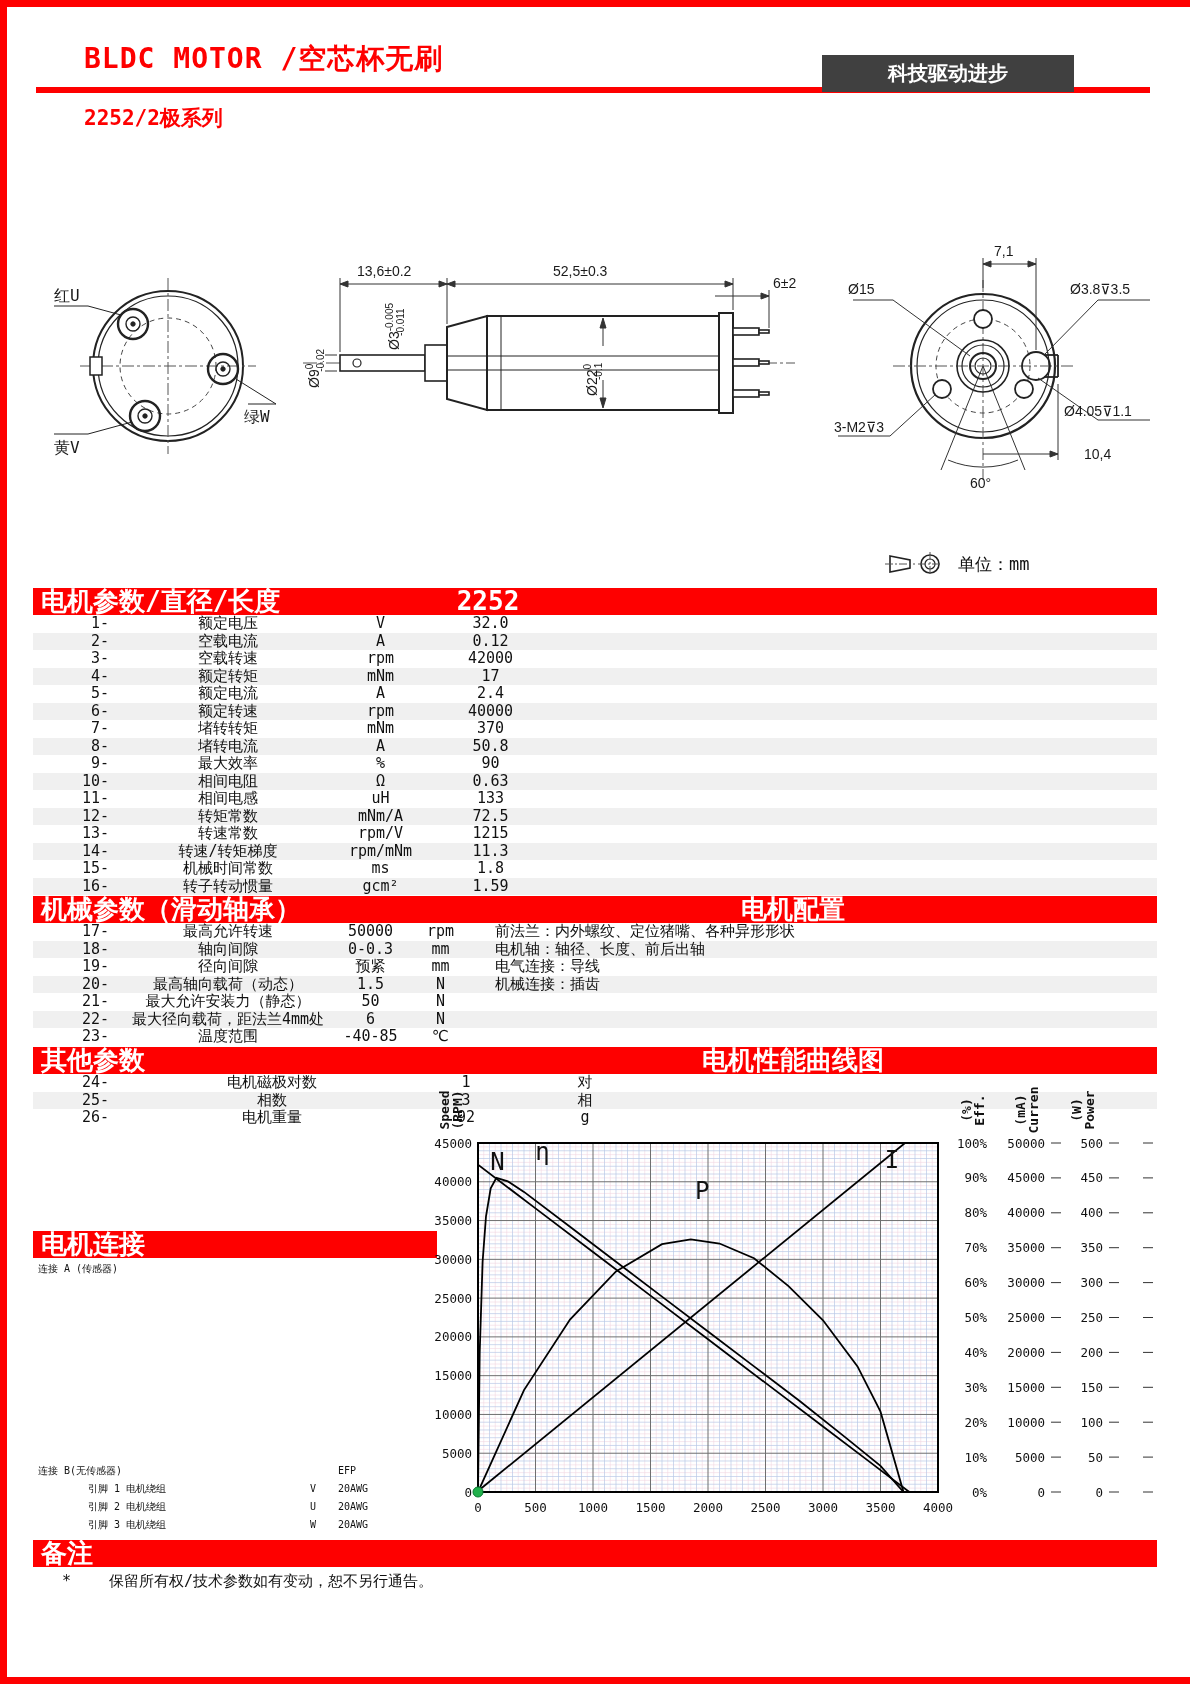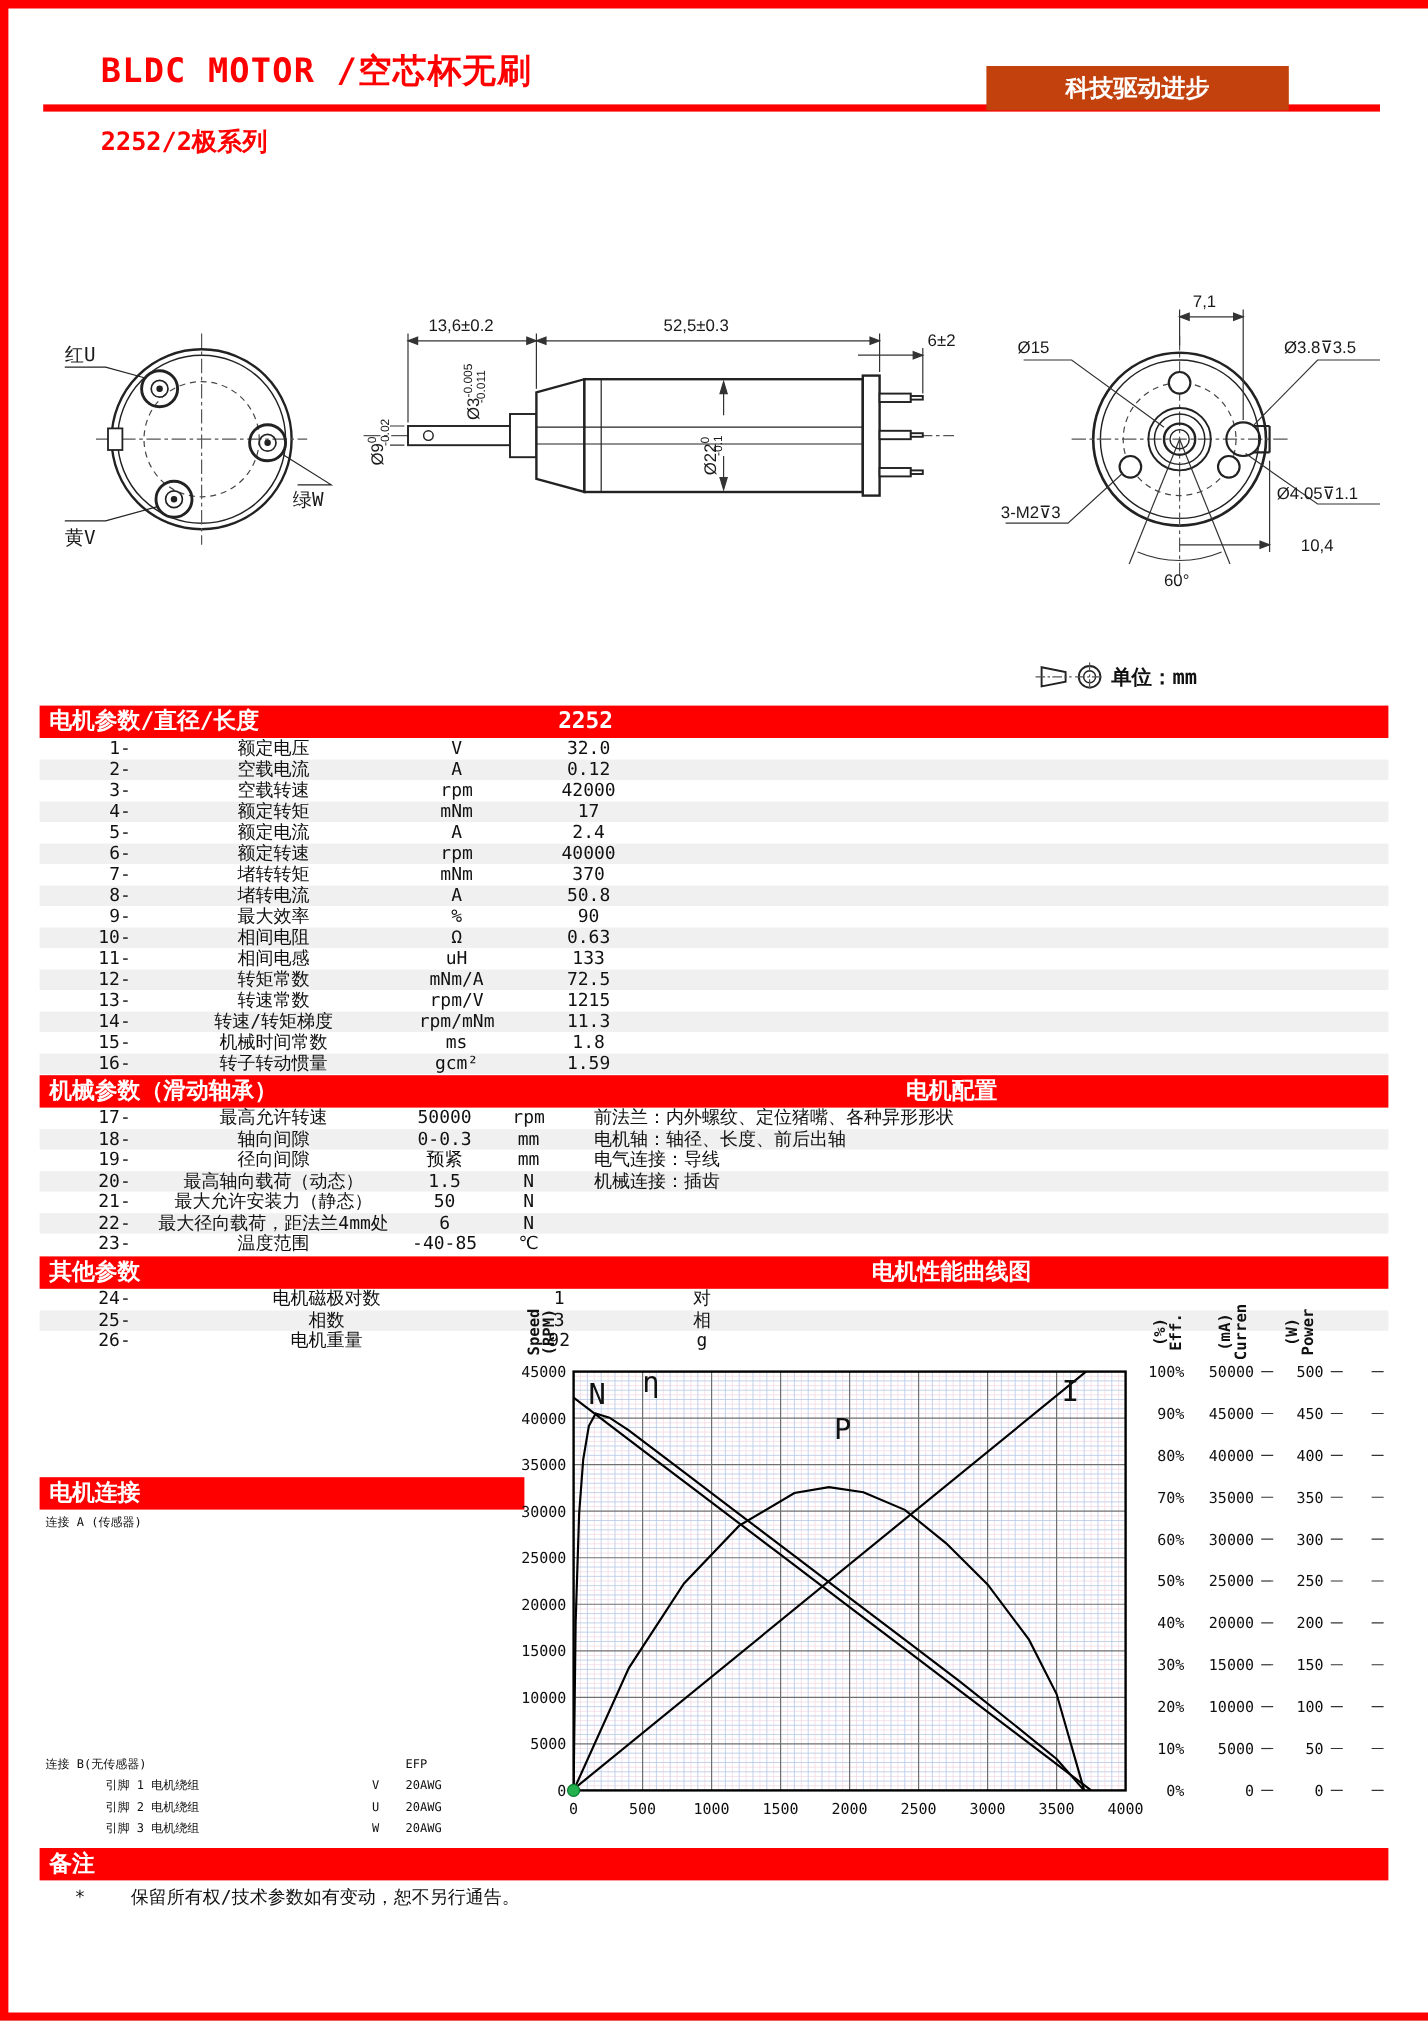--- a/index.html
+++ b/index.html
@@ -3,26 +3,26 @@
 <meta charset="utf-8">
 <style>
   html,body{margin:0;padding:0;background:#9a9a9a;}
   .page{position:relative;width:1190px;height:1684px;background:#ffffff;margin:0 auto;
         box-shadow:inset 0 0 0 7px #fe0000;overflow:hidden;
         font-family:"DejaVu Sans Mono","DejaVu Sans",monospace;color:#111;padding-left:31px;}
   .abs{position:absolute;}
   .red{color:#fe0000;}
   .doc-title{left:84px;top:40px;font-size:28px;font-weight:bold;letter-spacing:1px;}
   .head-rule{left:36px;top:87px;width:1114px;height:6px;background:#fe0000;}
-  .badge{left:822px;top:55px;width:252px;height:37px;background:#c2410c;color:#fff;
+  .badge{left:822px;top:55px;width:252px;height:37px;background:#404040;color:#fff;
          font-size:20px;font-weight:bold;text-align:center;line-height:37px;}
   .series{left:84px;top:104px;font-size:21px;font-weight:bold;}
-  .unit-note{left:862px;top:550px;display:flex;align-items:center;gap:0;font-size:17px;font-weight:bold;}
+  .unit-note{left:884px;top:550px;display:flex;align-items:center;gap:10px;font-size:17px;}
   .bar{position:absolute;height:27px;background:#fe0000;color:#fff;font-weight:bold;
-       font-size:19px;line-height:27px;box-sizing:border-box;padding-left:8px;}
+       font-size:26px;line-height:27px;box-sizing:border-box;padding-left:8px;}
   .bar .mid{position:absolute;top:0;text-align:center;}
   .rows{position:absolute;left:33px;width:1124px;}
   .trow{display:grid;height:17.5px;line-height:17.5px;font-size:15px;white-space:nowrap;}
   .trow.alt{background:#f0f0f0;}
   .mrow{grid-template-columns:90px 210px 95px 125px 1fr;}
   .xrow{grid-template-columns:90px 210px 75px 65px 1fr;}
   .orow{grid-template-columns:90px 210px 90px 60px 1fr;gap:44px;}
   .c-no{text-align:right;padding-right:14px;}
   .c-name,.c-unit,.c-value{text-align:center;}
   .cfg{position:absolute;left:495px;top:923px;font-size:15px;line-height:17.5px;white-space:nowrap;}

